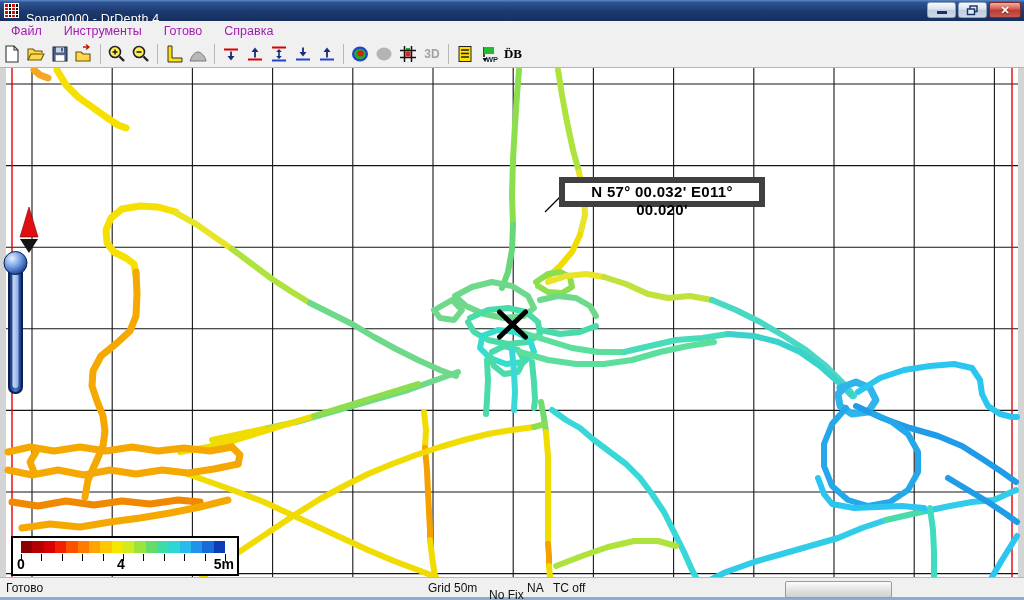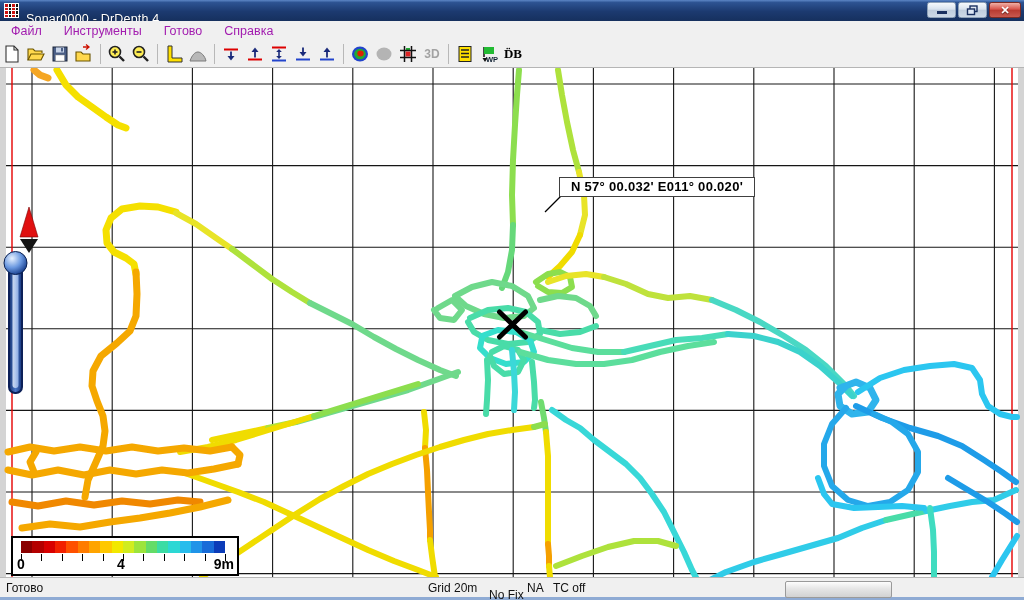--- a/index.html
+++ b/index.html
@@ -38,21 +38,21 @@
   .tsep{width:1px;height:20px;background:#b8b8b8;margin:0 4px;}
   .tbtn.textbtn{font-weight:bold;}
   .t3d{color:#a2a2a2;font-size:12px;font-weight:bold;}
   .tdb{color:#000000;font-size:13px;font-weight:bold;font-family:"Liberation Serif",serif;}
 
   
   .map-area{position:absolute;top:68px;left:0;width:1024px;height:509px;background:#d4d4d4;}
   .map-area svg.mainsvg{position:absolute;top:0;left:0;}
 
   .coord-label{position:absolute;left:559px;top:109px;width:194px;height:18px;background:#fff;
-    border:1px solid #404040;font-size:13px;font-weight:bold;text-align:center;line-height:18px;
+    border:6px solid #404040;font-size:15px;font-weight:bold;text-align:center;line-height:18px;
     letter-spacing:.3px;color:#000;}
 
   .legend{position:absolute;left:11px;top:468px;width:224px;height:36px;background:#fff;border:2px solid #000;}
   .legend-bar{position:absolute;left:8px;top:3px;width:204px;height:12px;display:flex;}
   .legend-bar i{flex:1;display:block;}
   .legend-ruler{position:absolute;left:8px;top:16px;width:205px;height:8px;}
   .legend-ruler i{position:absolute;top:0;width:1px;height:7px;background:#000;display:block;}
   .legend-lab{position:absolute;font-size:14px;font-weight:bold;top:18px;color:#000;}
   .lab0{left:4px;} .lab4{left:100px;width:16px;text-align:center;} .lab8{right:3px;}
 
@@ -414,26 +414,26 @@
           <i style="left: 81.6px;"></i>
           <i style="left: 102px;"></i>
           <i style="left: 122.4px;"></i>
           <i style="left: 142.8px;"></i>
           <i style="left: 163.2px;"></i>
           <i style="left: 183.6px;"></i>
           <i style="left: 204px;"></i>
         </div>
       <span class="legend-lab lab0">0</span>
       <span class="legend-lab lab4">4</span>
-      <span class="legend-lab lab8">9m</span>
+      <span class="legend-lab lab8">5m</span>
     </div>
   </div>
 
   <div class="statusbar">
     <span class="st-ready">Готово</span>
-    <span class="st-grid">Grid 20m</span>
+    <span class="st-grid">Grid 50m</span>
     <span class="st-fix">No Fix</span>
     <span class="st-na">NA</span>
     <span class="st-tc">TC off</span>
     <span class="st-thumb"></span>
   </div>
 
 </div>
 
 </body></html>

